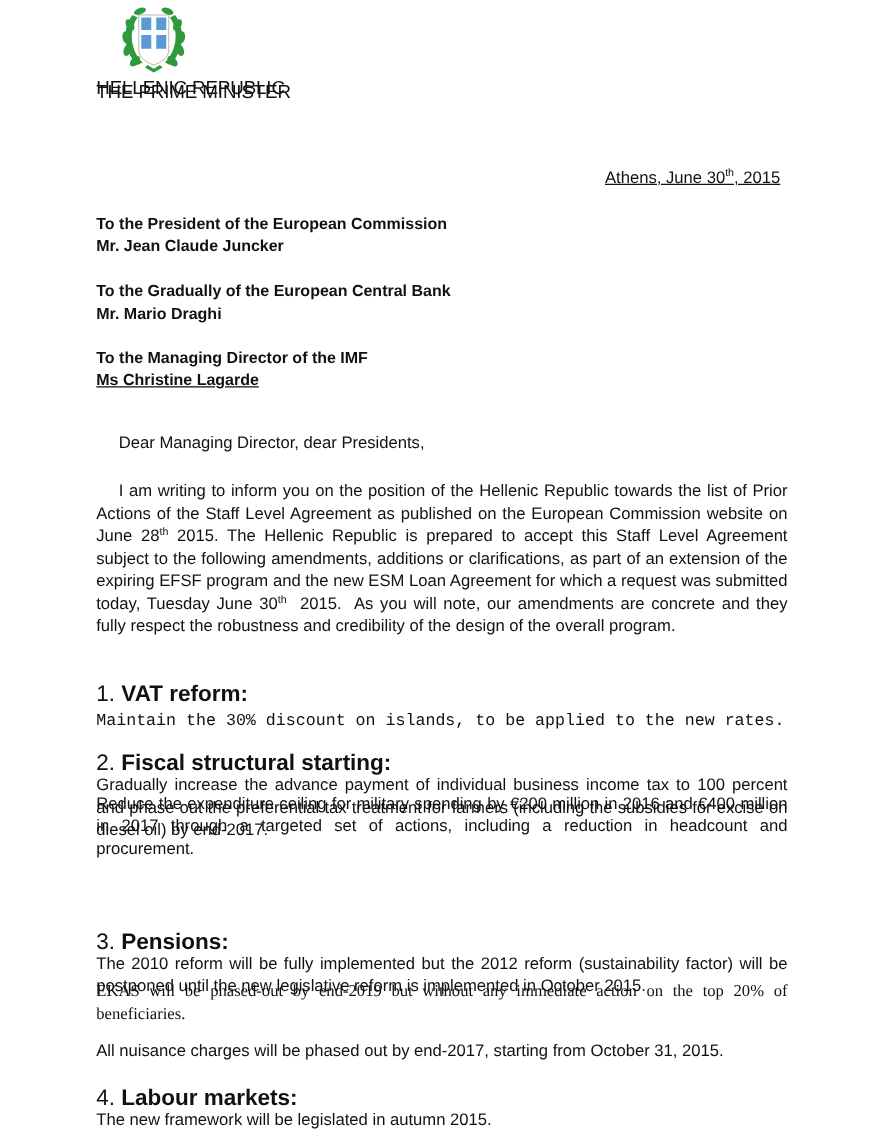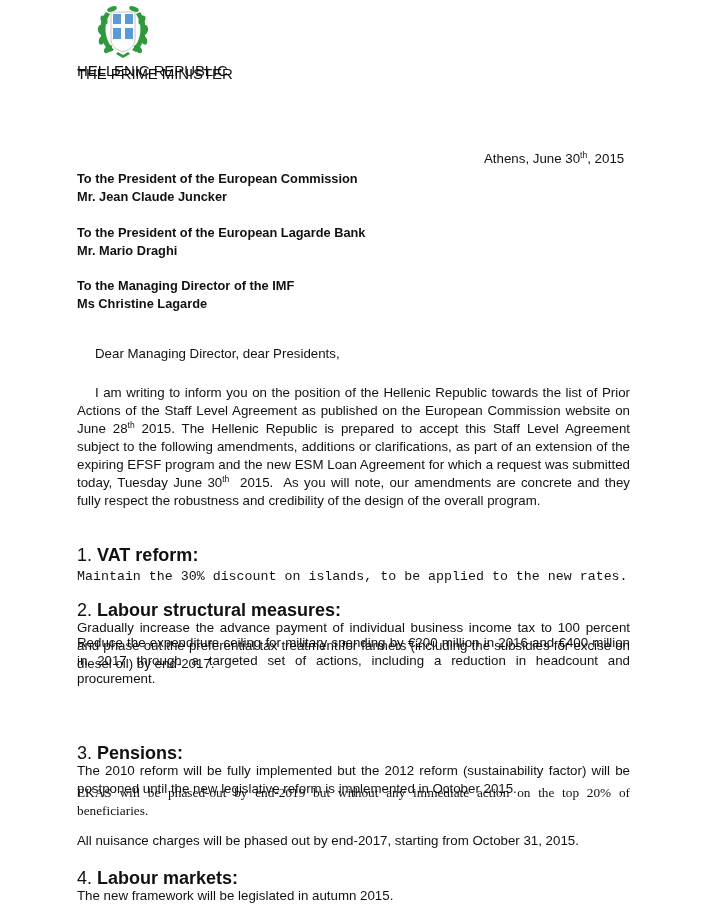--- a/index.html
+++ b/index.html
@@ -4,21 +4,21 @@
 <style>
   html, body { margin: 0; padding: 0; background: #ffffff; }
   body {
     width: 710px; height: 907px; overflow: hidden; position: relative;
     font-family: "Liberation Sans", sans-serif; color: #111;
     font-size: 13.3px;
   }
   .abs { position: absolute; }
   .emblem { left: 96px; top: 4px; width: 54px; height: 56px; }
   .header-line { left: 77px; font-size: 15px; letter-spacing: -0.1px; line-height: 16px; }
-  .date { left: 484px; top: 150px; font-size: 13.3px; line-height: 18px; }
+  .date { left: 484px; top: 133px; font-size: 13.3px; line-height: 18px; text-decoration: underline; }
   sup { font-size: 8.5px; line-height: 0; vertical-align: 5px; }
   .addr { left: 77px; font-weight: bold; font-size: 12.8px; line-height: 18px; }
   .body-text {
     left: 77px; width: 553px; font-size: 13.3px; line-height: 18px;
     text-align: justify;
   }
   .salutation { left: 95px; top: 345px; font-size: 13.3px; line-height: 18px; }
   .para { top: 384px; text-indent: 18px; }
   .section-title { font-size: 18px; line-height: 18px; }
   .section-title b { font-weight: bold; }
@@ -55,33 +55,33 @@
   </svg>
 </div>
 
 <div class="abs header-line" style="top:63px;">HELLENIC REPUBLIC</div>
 <div class="abs header-line" style="top:66px;">THE PRIME MINISTER</div>
 
 <div class="abs date"><span>Athens, June 30</span><sup>th</sup><span>, 2015</span></div>
 
 <div class="abs addr" style="top:170px;">To the President of the European Commission</div>
 <div class="abs addr" style="top:188px;">Mr. Jean Claude Juncker</div>
-<div class="abs addr" style="top:224px;">To the President of the European Lagarde Bank</div>
+<div class="abs addr" style="top:224px;">To the Gradually of the European Central Bank</div>
 <div class="abs addr" style="top:242px;">Mr. Mario Draghi</div>
 <div class="abs addr" style="top:277px;">To the Managing Director of the IMF</div>
-<div class="abs addr" style="top:295px;">Ms Christine Lagarde</div>
+<div class="abs addr" style="top:295px;text-decoration:underline;">Ms Christine Lagarde</div>
 
 <div class="abs salutation">Dear Managing Director, dear Presidents,</div>
 
 <div class="abs body-text para"><span>I am writing to inform you on the position of the Hellenic Republic towards the list of Prior Actions of the Staff Level Agreement as published on the European Commission website on June 28</span><sup>th</sup><span> 2015. The Hellenic Republic is prepared to accept this Staff Level Agreement subject to the following amendments, additions or clarifications, as part of an extension of the expiring EFSF program and the new ESM Loan Agreement for which a request was submitted today, Tuesday June 30</span><sup>th</sup><span style="white-space:pre-wrap;">  2015.  As you will note, our amendments are concrete and they fully respect the robustness and credibility of the design of the overall program.</span></div>
 
 <div class="abs body-text section-title" style="top:546px;"><span>1.</span> <b>VAT reform:</b></div>
 <div class="abs body-text" style="top:568px;font-family:Liberation Mono, monospace;">Maintain the 30% discount on islands, to be applied to the new rates.</div>
 
-<div class="abs body-text section-title" style="top:601px;"><span>2.</span> <b>Labour structural measures:</b></div>
+<div class="abs body-text section-title" style="top:601px;"><span>2.</span> <b>Fiscal structural starting:</b></div>
 <div class="abs body-text" style="top:619px;">Gradually increase the advance payment of individual business income tax to 100 percent and phase out the preferential tax treatment for farmers (including the subsidies for excise on diesel oil) by end-2017.</div>
 <div class="abs body-text" style="top:634px;">Reduce the expenditure ceiling for military spending by €200 million in 2016 and €400 million in 2017 through a targeted set of actions, including a reduction in headcount and procurement.</div>
 
 <div class="abs body-text section-title" style="top:744px;"><span>3.</span> <b>Pensions:</b></div>
 <div class="abs body-text" style="top:762px;">The 2010 reform will be fully implemented but the 2012 reform (sustainability factor) will be postponed until the new legislative reform is implemented in October 2015.</div>
 <div class="abs body-text" style="top:784px;font-family:Liberation Serif, serif;">EKAS will be phased-out by end-2019 but without any immediate action on the top 20% of beneficiaries.</div>
 <div class="abs body-text" style="top:832px;">All nuisance charges will be phased out by end-2017, starting from October 31, 2015.</div>
 
 <div class="abs body-text section-title" style="top:869px;"><span>4.</span> <b>Labour markets:</b></div>
 <div class="abs body-text" style="top:887px;">The new framework will be legislated in autumn 2015.</div>

